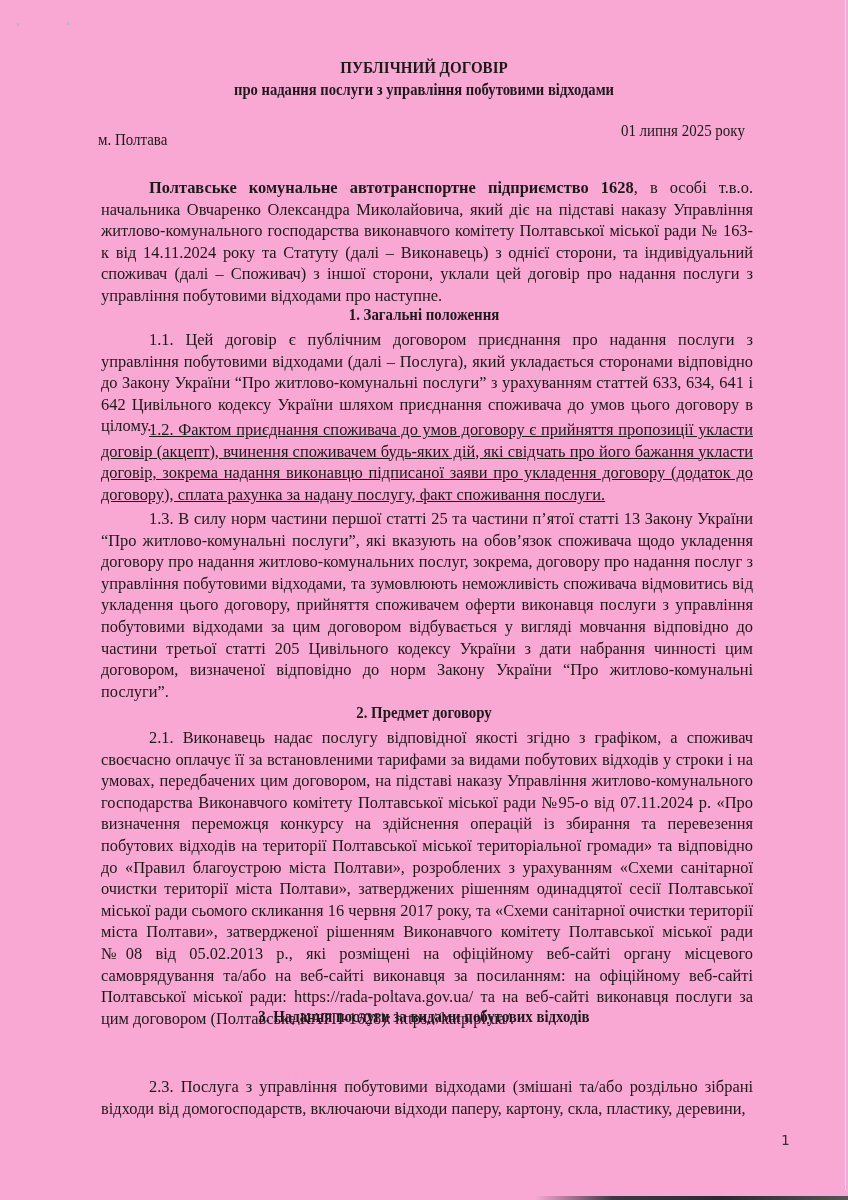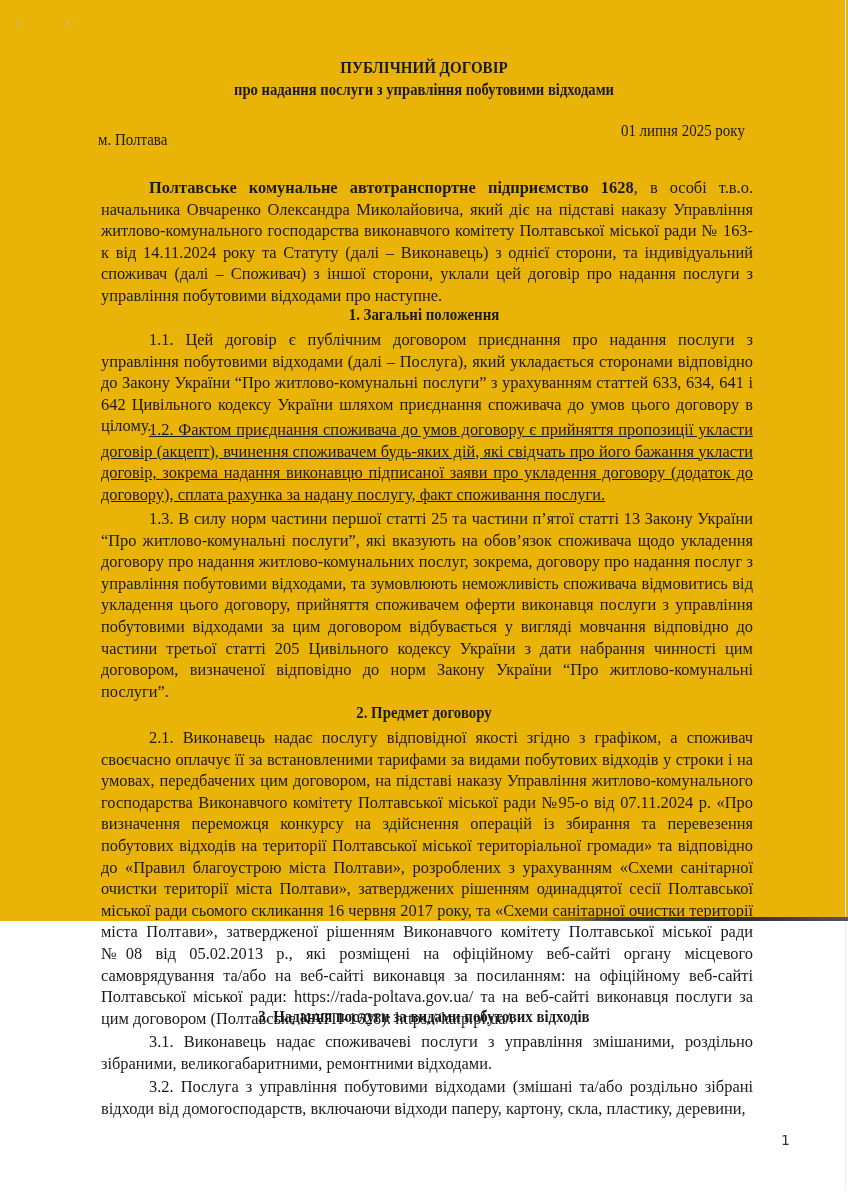--- a/index.html
+++ b/index.html
@@ -1,21 +1,21 @@
 <!DOCTYPE html>
 <html><head>
 <meta charset="utf-8">
 <style>
   html, body { margin: 0; padding: 0; background: #ffffff; }
   body {
     width: 848px; height: 1200px; position: relative; overflow: hidden;
     font-family: "Liberation Serif", "DejaVu Serif", serif;
     color: #1a1a1a;
   }
-  .page { position: absolute; left: 0; top: 0; width: 848px; height: 921px; background: #eab308; }
+  .page { position: absolute; left: 0; top: 0; width: 848px; height: 1200px; background: #f9a8d4; }
   .right-edge { position: absolute; right: 2px; top: 0; width: 1px; height: 1190px; background: #ececec; }
   .bottom-shadow {
     position: absolute; left: 535px; right: 0; bottom: 0; height: 4px;
     background: linear-gradient(to right, rgba(60,60,70,0) 0%, #3a3a44 25%, #2a2a30 60%, #555 100%);
   }
   .speck { position: absolute; width: 2px; height: 3px; background: #bbb; }
 
   .title {
     position: absolute; left: 0; width: 848px; top: 57px; text-align: center;
     font-weight: bold; font-size: 17.5px; letter-spacing: 0px; transform: scaleX(0.86);
@@ -62,19 +62,18 @@
   <p class="para" style="top:329px;">1.1. Цей договір є публічним договором приєднання про надання послуги з управління побутовими відходами (далі – Послуга), який укладається сторонами відповідно до Закону України “Про житлово-комунальні послуги” з урахуванням статтей 633, 634, 641 і 642 Цивільного кодексу України шляхом приєднання споживача до умов цього договору в цілому.</p>
   <p class="para" style="top:419px;text-decoration:underline;">1.2. Фактом приєднання споживача до умов договору є прийняття пропозиції укласти договір (акцепт), вчинення споживачем будь-яких дій, які свідчать про його бажання укласти договір, зокрема надання виконавцю підписаної заяви про укладення договору (додаток до договору), сплата рахунка за надану послугу, факт споживання послуги.</p>
   <p class="para" style="top:508px;">1.3. В силу норм частини першої статті 25 та частини п’ятої статті 13 Закону України “Про житлово-комунальні послуги”, які вказують на обов’язок споживача щодо укладення договору про надання житлово-комунальних послуг, зокрема, договору про надання послуг з управління побутовими відходами, та зумовлюють неможливість споживача відмовитись від укладення цього договору, прийняття споживачем оферти виконавця послуги з управління побутовими відходами за цим договором відбувається у вигляді мовчання відповідно до частини третьої статті 205 Цивільного кодексу України з дати набрання чинності цим договором, визначеної відповідно до норм Закону України “Про житлово-комунальні послуги”.</p>
 
   <div class="heading" style="top:703px;">2. Предмет договору</div>
 
   <p class="para" style="top:727px;">2.1. Виконавець надає послугу відповідної якості згідно з графіком, а споживач своєчасно оплачує її за встановленими тарифами за видами побутових відходів у строки і на умовах, передбачених цим договором, на підставі наказу Управління житлово-комунального господарства Виконавчого комітету Полтавської міської ради №95-о від 07.11.2024 р. «Про визначення переможця конкурсу на здійснення операцій із збирання та перевезення побутових відходів на території Полтавської міської територіальної громади» та відповідно до «Правил благоустрою міста Полтави», розроблених з урахуванням «Схеми санітарної очистки території міста Полтави», затверджених рішенням одинадцятої сесії Полтавської міської ради сьомого скликання 16 червня 2017 року, та «Схеми санітарної очистки території міста Полтави», затвердженої рішенням Виконавчого комітету Полтавської міської ради №08 від 05.02.2013 р., які розміщені на офіційному веб-сайті органу місцевого самоврядування та/або на веб-сайті виконавця за посиланням: на офіційному веб-сайті Полтавської міської ради: https://rada-poltava.gov.ua/ та на веб-сайті виконавця послуги за цим договором (Полтавське КАТП-1628): https://katp.pl.ua/.</p>
 
   <div class="heading" style="top:1007px;">3. Надання послуги за видами побутових відходів</div>
 
-  <p class="para" style="top:1031px;">3.1. Виконавець надає споживачеві послуги з управління змішаними, роздільно зібраними, великогабаритними, ремонтними відходами.</p>
-  <p class="para" style="top:1076px;">3.2. Послуга з управління побутовими відходами (змішані та/або роздільно зібрані відходи від домогосподарств, включаючи відходи паперу, картону, скла, пластику, деревини,</p>
+  <p class="para" style="top:1076px;">2.3. Послуга з управління побутовими відходами (змішані та/або роздільно зібрані відходи від домогосподарств, включаючи відходи паперу, картону, скла, пластику, деревини,</p>
 
   <div class="pagenum">1</div>
 
   <div class="bottom-shadow"></div>
 </div>
 
 </body></html>

